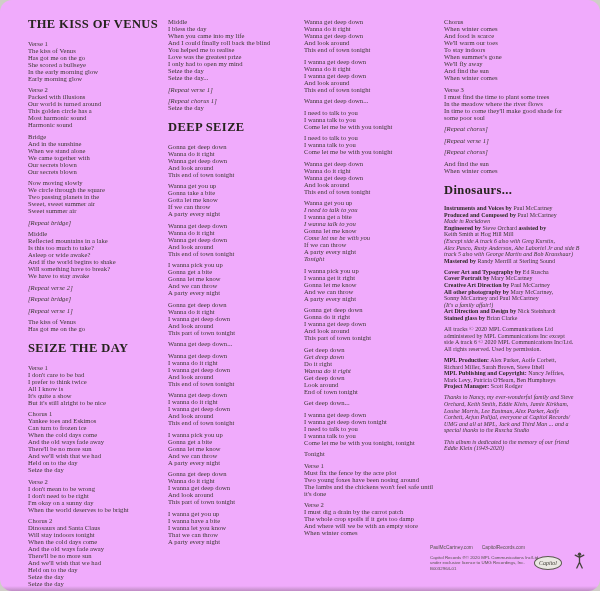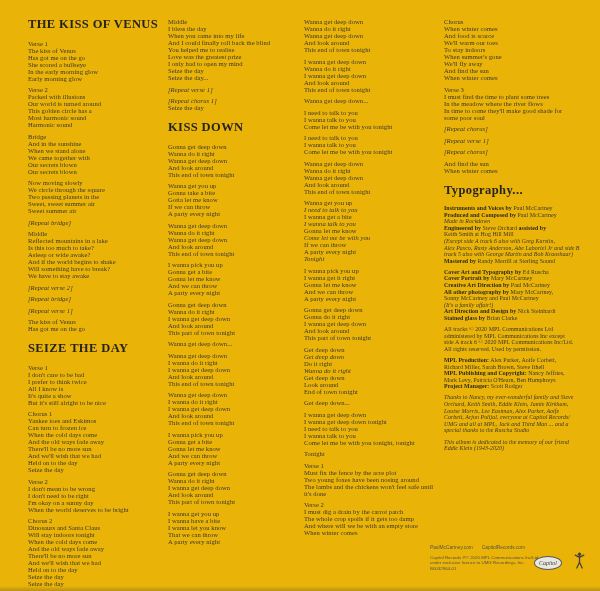--- a/index.html
+++ b/index.html
@@ -1,22 +1,23 @@
 <!DOCTYPE html>
 <html><head>
 <meta charset="utf-8">
 <style>
   html,body{margin:0;padding:0;background:#cfcdc7;}
   .paper{
     position:relative;
     width:600px;height:591px;
-    background:#eab308;
+    background:#f0abfc;
     overflow:hidden;
     font-family:"Liberation Serif","DejaVu Serif",serif;
     color:#3a3831;
+    border-radius:12px;
   }
   .paper::after{
     content:"";position:absolute;left:0;right:0;bottom:0;height:5px;
     background:linear-gradient(to top, rgba(62,58,48,.28), rgba(62,58,48,0));
     pointer-events:none;
   }
   .col{
     position:absolute;top:18px;
     font-size:6.6px;line-height:7px;
     letter-spacing:.05px;
@@ -166,21 +167,21 @@
         <div class="line">Seize the day</div>
         <div class="line">Seize the day...</div>
       </div>
       <div class="stanza">
         <div class="line"><i>[Repeat verse 1]</i></div>
       </div>
       <div class="stanza">
         <div class="line"><i>[Repeat chorus 1]</i></div>
         <div class="line">Seize the day</div>
       </div>
-      <div class="song-title">KISS DOWN</div>
+      <div class="song-title">DEEP SEIZE</div>
       <div class="stanza">
         <div class="line">Gonna get deep down</div>
         <div class="line">Wanna do it right</div>
         <div class="line">Wanna get deep down</div>
         <div class="line">And look around</div>
         <div class="line">This end of town tonight</div>
       </div>
       <div class="stanza">
         <div class="line">Wanna get you up</div>
         <div class="line">Gonna take a bite</div>
@@ -370,21 +371,21 @@
       <div class="stanza">
         <div class="line"><i>[Repeat verse 1]</i></div>
       </div>
       <div class="stanza">
         <div class="line"><i>[Repeat chorus]</i></div>
       </div>
       <div class="stanza">
         <div class="line">And find the sun</div>
         <div class="line">When winter comes</div>
       </div>
-      <div class="song-title">Typography...</div>
+      <div class="song-title">Dinosaurs...</div>
       <div class="stanza small">
         <div class="line"><b>Instruments and Voices by</b> Paul McCartney</div>
         <div class="line"><b>Produced and Composed by</b> Paul McCartney</div>
         <div class="line"><i>Made in Rockdown</i></div>
         <div class="line"><b>Engineered by</b> Steve Orchard <b>assisted by</b></div>
         <div class="line">Keith Smith at Hog Hill Mill</div>
         <div class="line"><i>(Except side A track 6 also with Greg Kurstin,</i></div>
         <div class="line"><i>Alex Pasco, Rusty Anderson, Abe Laboriel Jr and side B</i></div>
         <div class="line"><i>track 5 also with George Martin and Bob Kraushaar)</i></div>
         <div class="line"><b>Mastered by</b> Randy Merrill at Sterling Sound</div>

